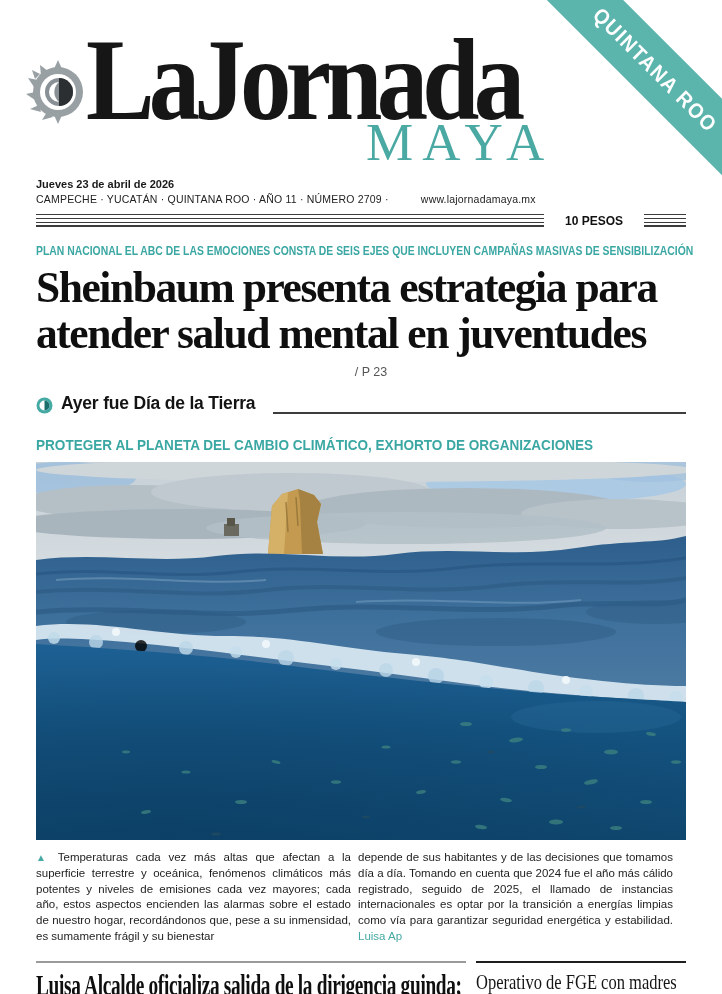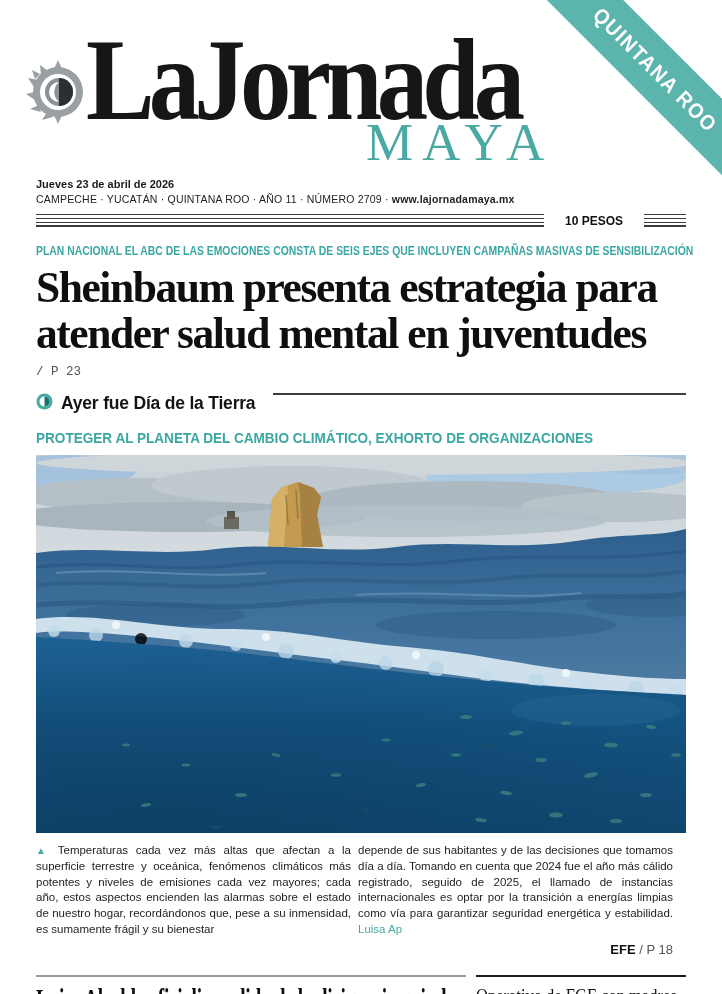--- a/index.html
+++ b/index.html
@@ -20,45 +20,45 @@
   .logo-text { position:absolute; left:86px; top:22px; font-family:"Liberation Serif", serif;
     font-weight:700; font-size:106px; line-height:1; letter-spacing:-6px; color:#161616;
     transform:scale(0.97,1.1); transform-origin:top left; white-space:nowrap; }
   .edition { position:absolute; left:366px; top:116px; font-family:"Liberation Serif", serif;
     font-size:53px; line-height:1; letter-spacing:9px; color:#4aa9a2; font-weight:400; }
 
   
   .dateline { margin:2px 36px 0 36px; }
   .date { font-size:11px; font-weight:700; color:#1a1a1a; }
   .info { font-size:10.5px; color:#222; margin-top:3px; letter-spacing:0.2px; }
-  .info .url { font-weight:700; }
+  .info .url { font-weight:400;margin-left:29px; }
 
   .pesos-band { margin:8px 36px 0 36px; display:flex; align-items:center; height:15px; }
   .pesos-lines { height:14px; background-image:repeating-linear-gradient(#3c3c3c 0 1.3px, transparent 1.3px 3.8px); }
   .pesos-fill { flex:1; }
   .pesos-tail { width:42px; }
   .price { font-size:12px; font-weight:700; color:#111; margin:0 21px; white-space:nowrap; }
 
   
   .lead { margin:15px 16px 0 36px; }
   .kicker { width:845px; transform:scaleX(0.77); transform-origin:top left;
     color:#3aa7a3; font-weight:700; font-size:13.5px; letter-spacing:0px; white-space:nowrap; }
   .headline-wrap { margin-top:7px; width:650px; overflow:visible; }
   .headline { width:672px; transform:scaleX(0.967); transform-origin:top left;
     font-family:"Liberation Serif", serif; font-weight:700; font-size:45px; line-height:1.02;
     letter-spacing:-1.5px; color:#0f0f0f; }
-  .pref { font-size:12.5px; color:#555; text-align:left;font-family:Liberation Mono, monospace; }
+  .pref { font-size:12.5px; color:#555; text-align:center; }
   .lead .pref { margin-top:8px; }
 
   
   .earth { margin:14px 36px 0 36px; }
-  .section-row { display:flex; align-items:flex-start; gap:8px; }
+  .section-row { display:flex; align-items:flex-end; gap:8px; }
   .section-label { font-size:17.5px; font-weight:700; color:#141414; white-space:nowrap; letter-spacing:-0.2px; }
   .section-rule { flex:1; height:2px; background:#3d3d3d; margin-left:10px; }
-  .subhead-wrap { margin-top:15px; height:18px;text-align:center; }
+  .subhead-wrap { margin-top:22px; height:18px;text-align:center; }
   .subhead { width:620px; transform:scaleX(0.875); transform-origin:top left;
     color:#3aa7a3; font-weight:700; font-size:15.5px; white-space:nowrap; }
   .photo { margin-top:8px; width:650px; height:378px; background:#1a5b8c; }
   .photo svg { display:block; }
 
   .caption { display:flex; gap:7px; margin-top:10px; }
   .caption .col { width:315px; font-size:11.5px; line-height:1.38; text-align:justify; color:#1d1d1d; }
   .tri { color:#45a9a4; font-size:10px; }
   .foto { color:#45a9a4; }
   .agency-line { text-align:right; margin-top:3px; font-size:13px; }
@@ -248,23 +248,20 @@
           <ellipse cx="330" cy="355" rx="4" ry="1.5"></ellipse>
           <ellipse cx="180" cy="372" rx="5" ry="1.8"></ellipse>
         </g>
       </svg>
     </div>
 
     <div class="caption">
       <div class="col"><span class="tri">▲ </span><span>Temperaturas cada vez más altas que afectan a la superficie terrestre y oceánica, fenómenos climáticos más potentes y niveles de emisiones cada vez mayores; cada año, estos aspectos encienden las alarmas sobre el estado de nuestro hogar, recordándonos que, pese a su inmensidad, es sumamente frágil y su bienestar</span></div>
       <div class="col">
         <span>depende de sus habitantes y de las decisiones que tomamos día a día. Tomando en cuenta que 2024 fue el año más cálido registrado, seguido de 2025, el llamado de instancias internacionales es optar por la transición a energías limpias como vía para garantizar seguridad energética y estabilidad. </span><span class="foto">Luisa Ap</span>
-        <div class="agency-line">
-          <span class="agency-name">EFE</span><span class="agency-ref"> / P 18</span>
-        </div>
       </div>
     </div>
   </section>
 
   <section class="bottom">
     <div class="bcol-left">
       <div class="rule-gray"></div>
       <h2 class="bhead-left">Luisa Alcalde oficializa salida de la dirigencia guinda; será Consejera Jurídica del Ejecutivo</h2>
 
     </div>

